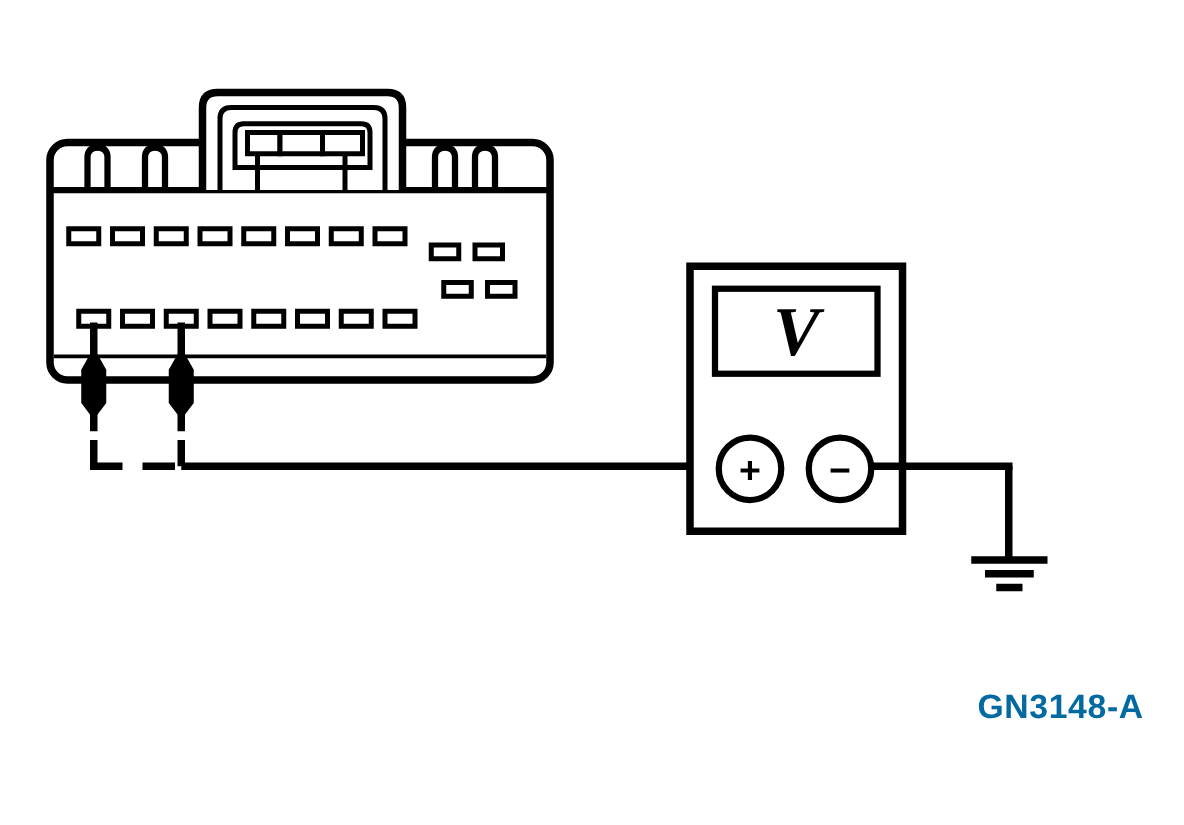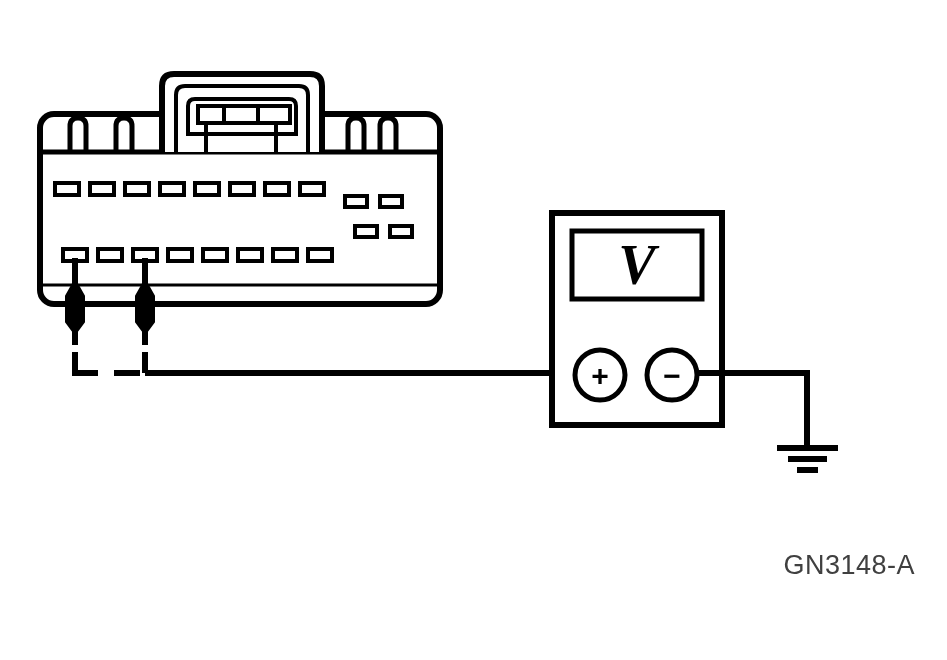--- a/index.html
+++ b/index.html
@@ -25,23 +25,23 @@
     display: block;
     width: 947px;
     height: 660px;
   }
   .figure-label {
     position: absolute;
     right: 32px;
     top: 550px;
     font-family: "Liberation Sans", sans-serif;
     font-size: 27px;
-    font-weight: normal;
+    font-weight: bold;
     letter-spacing: 0.5px;
-    color: #404040;
+    color: #0369a1;
     white-space: nowrap;
   }
   .meter-symbol {
     font-family: "Liberation Serif", serif;
     font-style: italic;
     font-weight: bold;
     font-size: 56px;
     fill: #000000;
   }
   .terminal-sign {

